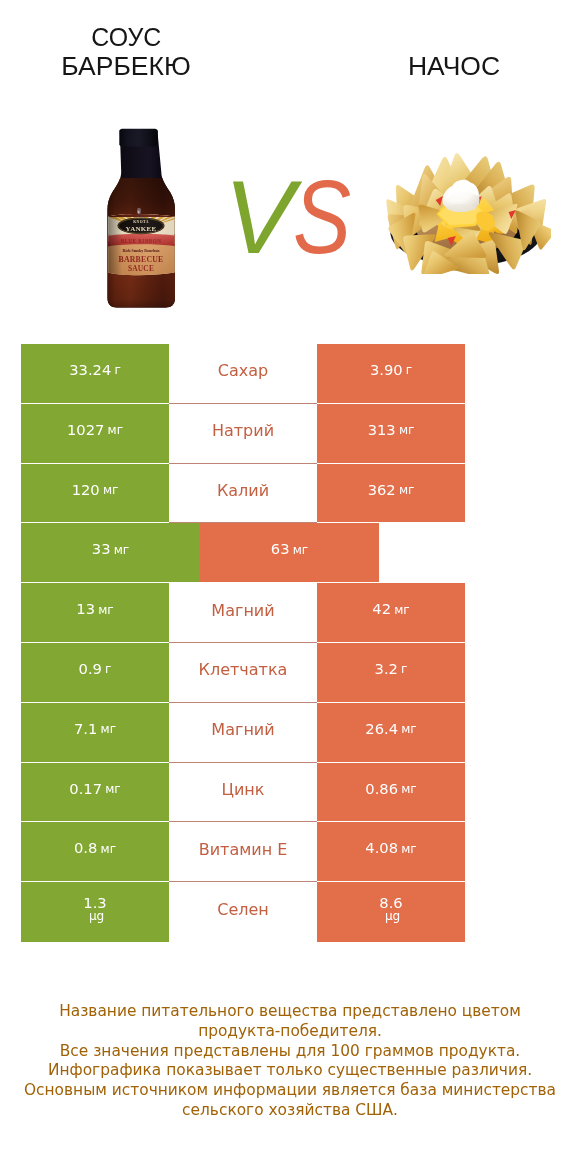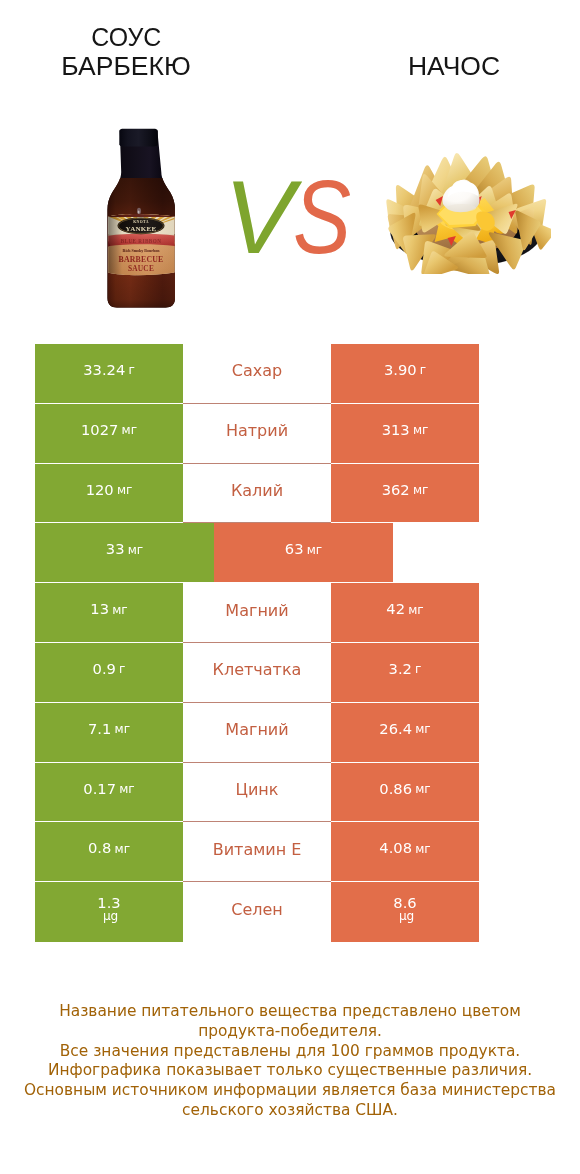--- a/index.html
+++ b/index.html
@@ -7,21 +7,21 @@
   .page{position:relative;width:580px;height:1174px;overflow:hidden;background:#fff;}
   .title{position:absolute;text-align:center;font-size:26.5px;color:#161616;line-height:29px;font-weight:400;}
   #title-left{left:26px;width:200px;top:23px;text-align:center;}
   #title-left .tl1{display:inline-block;transform:scaleX(0.94);}
   #title-right{left:354px;width:200px;top:52px;}
   .vs{position:absolute;left:224px;top:166px;font-size:103px;line-height:1;white-space:nowrap;font-style:italic;}
   .vs .v{color:#7EA52E;display:inline-block;transform:scaleX(1.02);transform-origin:left;}
   .vs .s{color:#E2694A;display:inline-block;transform:scaleX(0.845);transform-origin:left;margin-left:0px;}
   .hero-left{position:absolute;left:100px;top:126px;width:92px;height:184px;}
   .hero-right{position:absolute;left:383px;top:134px;width:168px;height:140px;}
-  .table{position:absolute;left:21px;top:344px;width:444px;margin-left:14px;}
+  .table{position:absolute;left:21px;top:344px;width:444px;}
   .row{display:flex;height:59.8px;}
   .cell{display:flex;align-items:center;justify-content:center;font-family:"DejaVu Sans",sans-serif;font-size:16px;font-weight:400;}
   .cell .num,.cell .unit{line-height:1;position:relative;top:-3px;}
   .cell .num{font-size:14.7px;}
   .cell .unit{font-size:12.1px;margin-left:3.2px;}
   .c-left{width:179px;background:#82A833;color:#fff;border-bottom:1.2px solid #fff;}
   .c-mid{width:179px;background:#fff;color:#C35F41;border-bottom:1.1px solid #BE8475;}
   .c-mid{padding-bottom:5px;box-sizing:border-box;text-align:right;}
   .c-right{width:179px;background:#E26E4A;color:#fff;border-bottom:1.2px solid #fff;}
   .row:last-child .cell{border-bottom:none;flex-direction:column;}

